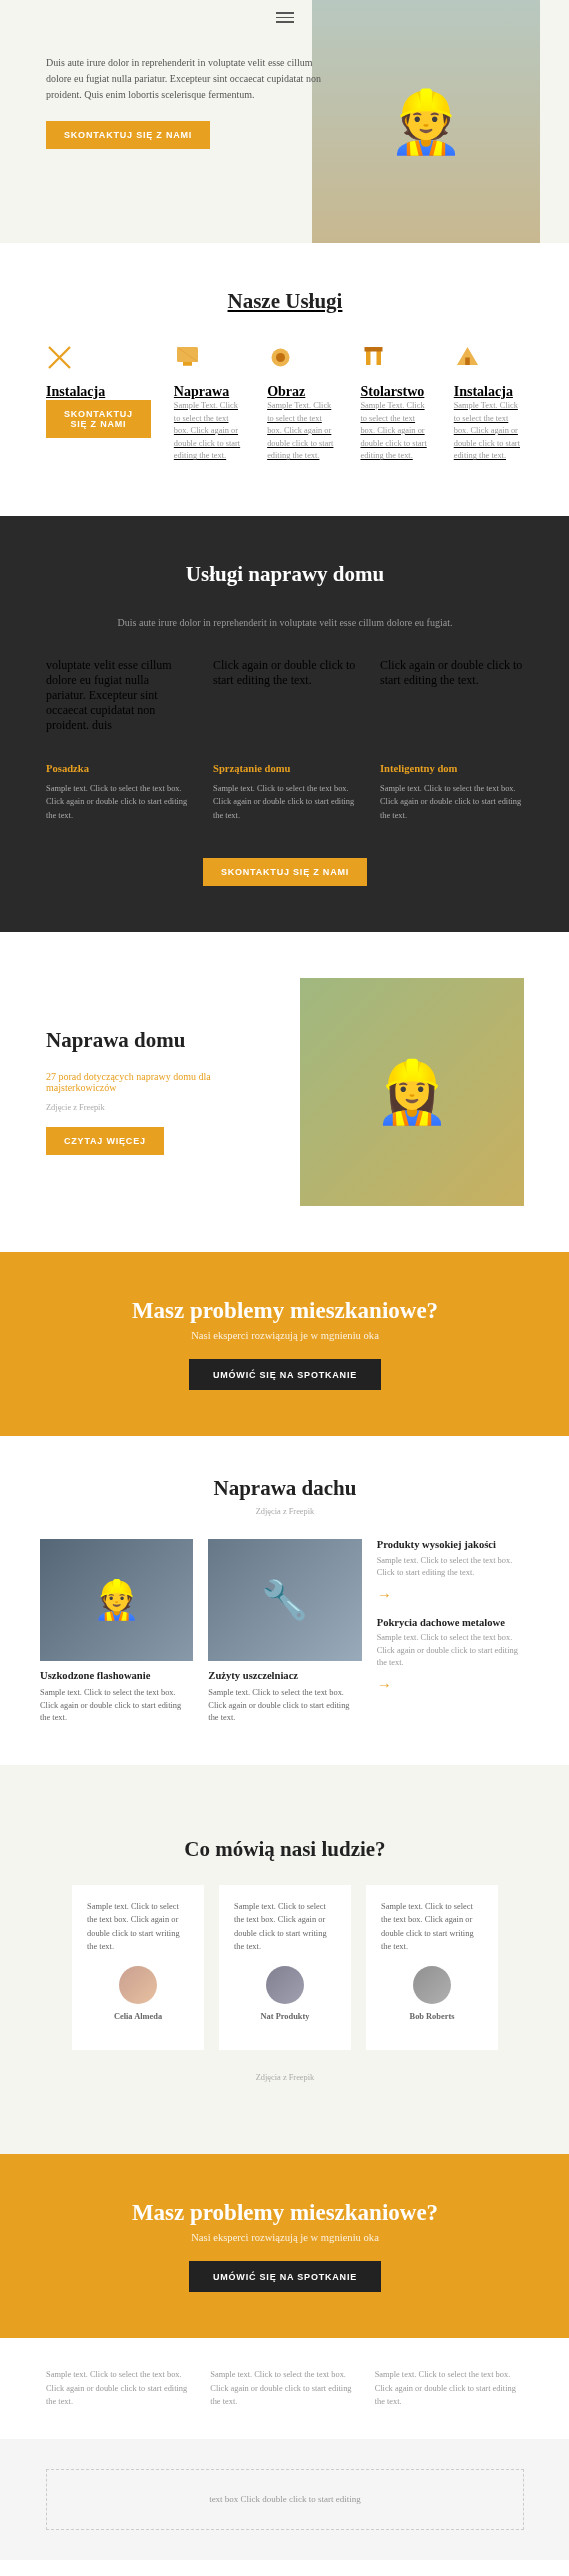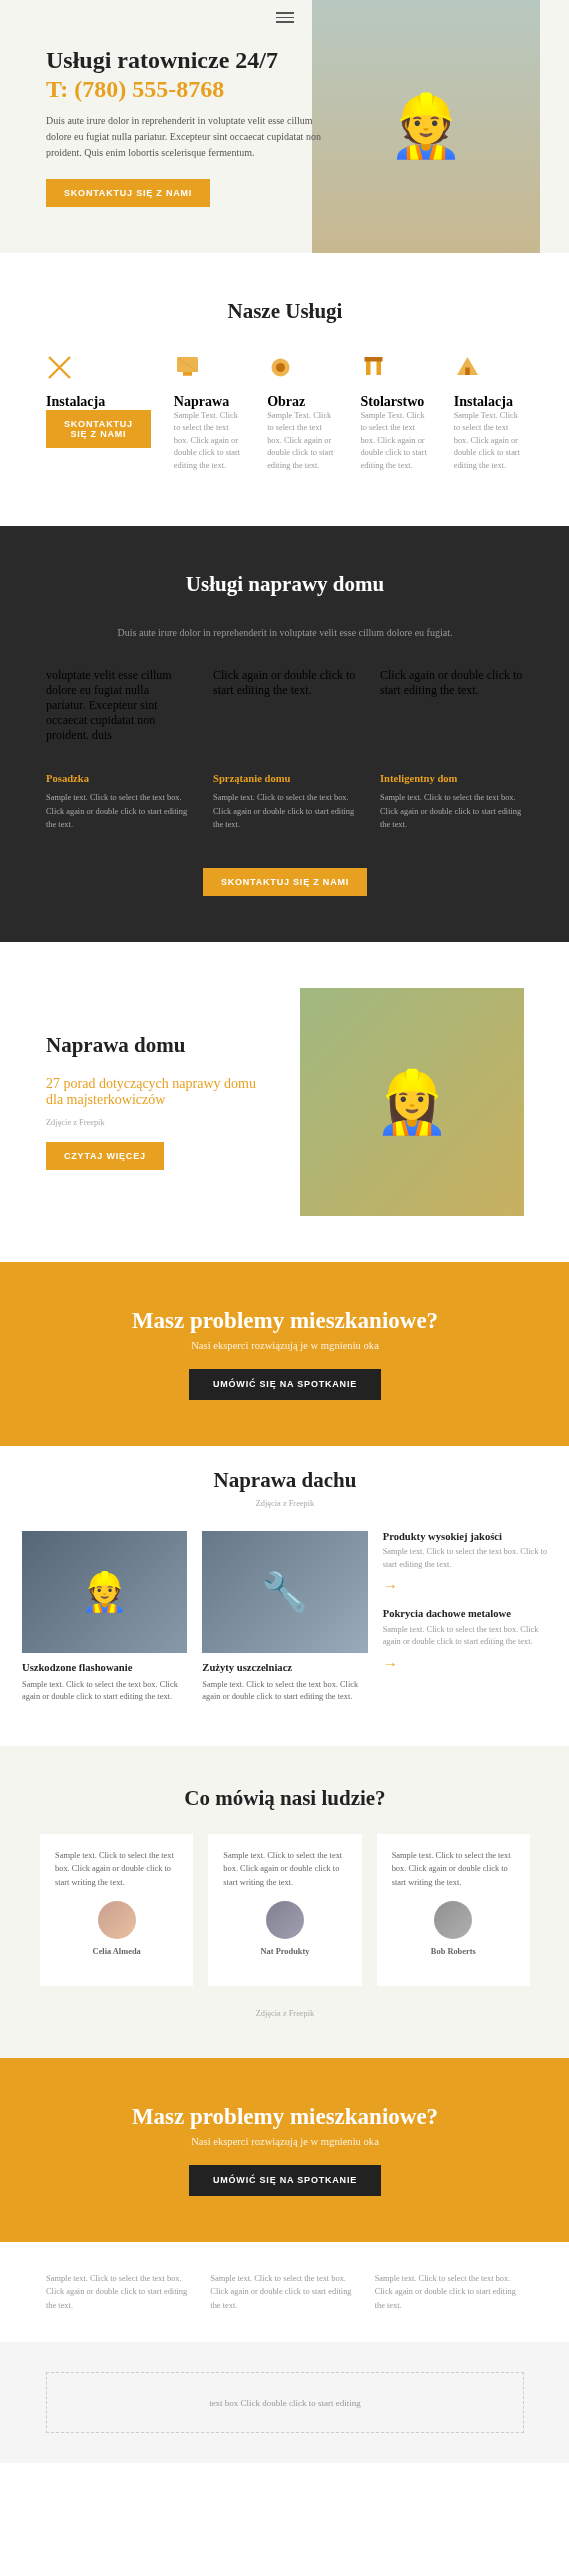--- a/index.html
+++ b/index.html
@@ -53,20 +53,21 @@
       display: flex; flex-direction: column; gap: 3px;
       cursor: pointer;
       z-index: 10;
     }
     .hamburger span { width: 18px; height: 1.5px; background: #555; display: block; }
     
     
     .services-section {
       background: #fff;
       padding: 46px 46px 30px;
+      text-decoration: underline;
     }
     .section-title {
       text-align: center;
       font-size: 21px;
       font-weight: 700;
       color: #222;
       margin-bottom: 30px;
     }
     .services-grid {
       display: grid;
@@ -123,21 +124,21 @@
       padding: 10.6px 24px;
       font-size: 9px;
       font-weight: 600;
       letter-spacing: 0.8px;
       cursor: pointer;
       text-transform: uppercase;
     }
 
     
     .roof-section {
-      padding: 22px;
+      padding: 40px;
       background: #fff;
       border-radius: 25px;
     }
     .roof-section .section-title { margin-bottom: 6px; }
     .roof-photo-credit { text-align: center; font-size: 8.4px; color: #aaa; margin-bottom: 23px; }
     .roof-grid {
       display: grid;
       grid-template-columns: 1fr 1fr 1fr;
       gap: 15px;
     }
@@ -153,22 +154,21 @@
     .roof-col h3 { font-size: 10.6px; font-weight: 700; color: #222; margin-bottom: 6px; }
     .roof-col p { font-size: 8.4px; color: #666; line-height: 1.5; }
     .roof-right { display: flex; flex-direction: column; gap: 15px; }
     .roof-right-item h3 { font-size: 10.6px; font-weight: 700; color: #222; margin-bottom: 4.6px; }
     .roof-right-item p { font-size: 8.4px; color: #999; line-height: 1.5; }
     .arrow-icon { color: #e8a020; font-size: 15px; margin-top: 4.6px; display: block; }
 
     
     .testimonials {
       background: #f5f5f0;
-      padding: 40px;
-      margin-top: 20px;
+      padding: 72px;
     }
     .testimonials .section-title { margin-bottom: 23px; }
     .testimonials-grid {
       display: grid;
       grid-template-columns: 1fr 1fr 1fr;
       gap: 15px;
       margin-bottom: 23px;
     }
     .testimonial-box {
       background: #fff;
@@ -231,24 +231,20 @@
 <body>
 
 <div class="hamburger">
   <span></span>
     <span></span>
     <span></span>
 </div>
 
 <section class="hero">
   <div class="hero-content">
-    <h1>
-      <span style="color:#222; font-size:24px;">Usługi ratownicze 24/7</span>
-      <span style="color:#e8a020; font-size:24px;">T: (780) 555-8768</span>
-    </h1>
     <p style="margin-top:9px;">Duis aute irure dolor in reprehenderit in voluptate velit esse cillum dolore eu fugiat nulla pariatur. Excepteur sint occaecat cupidatat non proident. Quis enim lobortis scelerisque fermentum.</p>
     <button class="btn-yellow">SKONTAKTUJ SIĘ Z NAMI</button>
   </div>
   <div class="hero-img">
     <div class="worker-silhouette">
       <div class="worker-img-placeholder">👷</div>
     </div>
   </div>
 </section>
 
@@ -342,21 +338,21 @@
   </div>
   <div class="dark-btn-row">
     <button class="btn-yellow">SKONTAKTUJ SIĘ Z NAMI</button>
   </div>
 </section>
 
 <section style="background:#fff; padding:46px;">
   <div style="display:grid; grid-template-columns:1fr 1fr; gap:30px; align-items:center;">
     <div>
       <h2 style="font-size:21px; font-weight:700; color:#222; margin-bottom:18px;">Naprawa domu</h2>
-      <p style="font-size:14px; color:#e8a020; margin-bottom:10px;">27 porad dotyczących naprawy domu dla majsterkowiczów</p>
+      <p style="font-size:10px; color:#e8a020; margin-bottom:10px;">27 porad dotyczących naprawy domu dla majsterkowiczów</p>
       <p style="font-size:8.4px; color:#aaa; margin-bottom:15px;">Zdjęcie z Freepik</p>
       <button class="btn-yellow">CZYTAJ WIĘCEJ</button>
     </div>
     <div class="home-repair-img">
       <div class="home-repair-img-inner" style="display:flex;align-items:center;justify-content:center;font-size:61px;">👷‍♀️</div>
     </div>
   </div>
 </section>
 
 <section class="yellow-cta">

